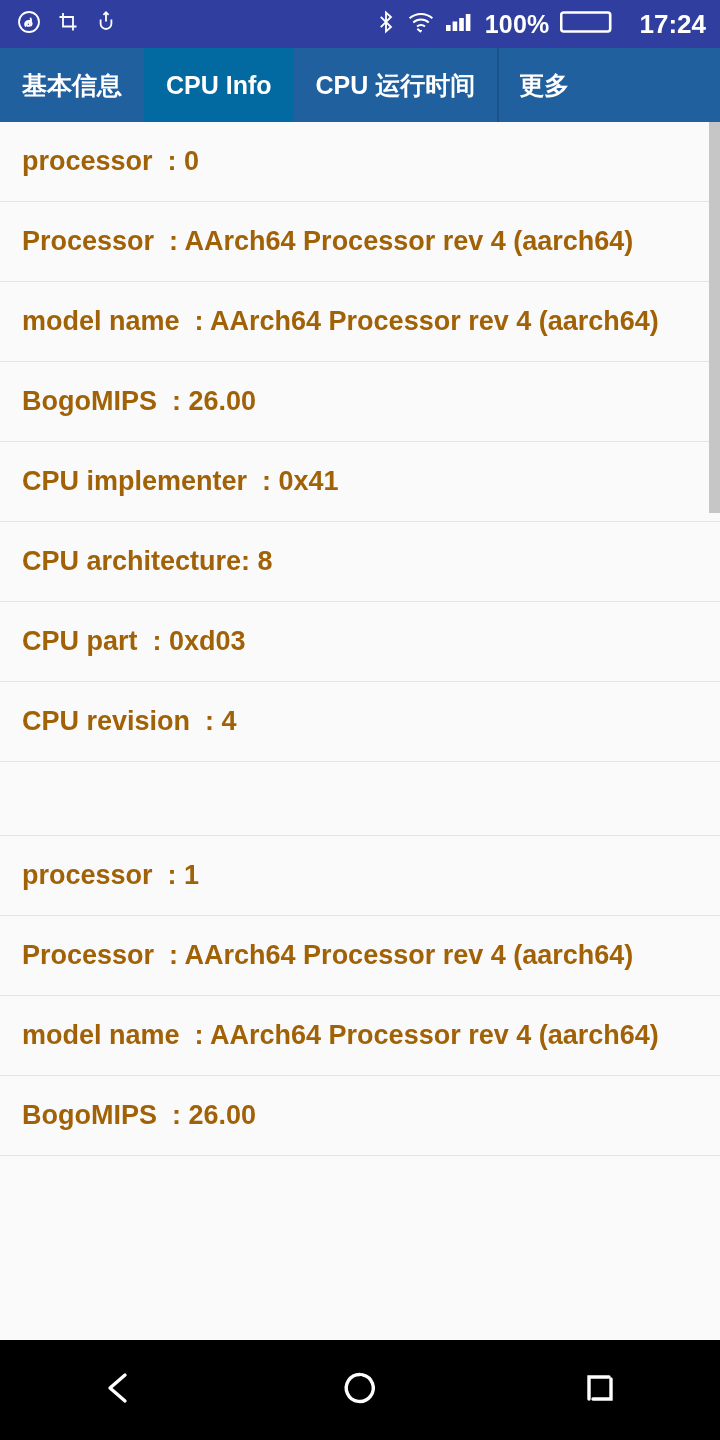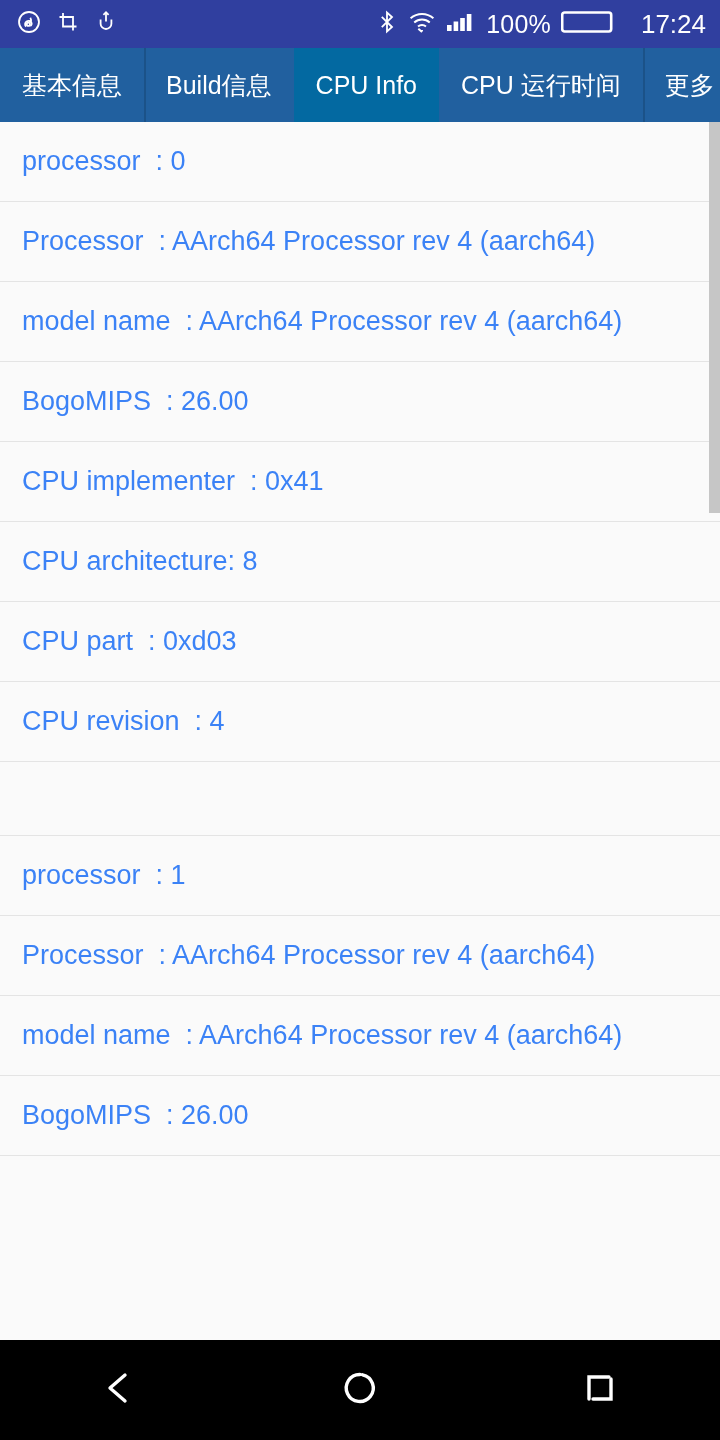--- a/index.html
+++ b/index.html
@@ -2,21 +2,21 @@
 <html><head>
 <meta charset="utf-8">
 <style>
   * { margin:0; padding:0; box-sizing:border-box; }
   html, body {
     width:720px; height:1440px;
     background:#000;
     font-family:"Liberation Sans","DejaVu Sans",sans-serif;
     overflow:hidden;
   }
-  #app { position:relative; width:720px; height:1440px; background:#fafafa; }
+  #app { position:relative; width:720px; height:1440px; background:#fafafa;font-weight:bold; }
 
   
   .statusbar {
     height:48px; background:#303f9f; color:#fff;
     display:flex; align-items:center; padding:0 14px 0 16px;
   }
   .status-left { display:flex; align-items:center; gap:14px; }
   .status-right { margin-left:auto; display:flex; align-items:center; gap:10px; }
   .sb-ico { display:block; }
   .sb-text { font-size:25px; letter-spacing:.2px; line-height:1; }
@@ -41,21 +41,21 @@
 
   
   .list {
     position:absolute; left:0; right:0; top:122px; bottom:100px;
     background:#fafafa; overflow:hidden;
   }
   .row {
     border-bottom:1px solid #e4e4e4;
     padding:0 22px;
     display:flex; align-items:center;
-    color:#3b82f6; font-size:27px; line-height:1.38;
+    color:#a16207; font-size:27px; line-height:1.38;
     min-height:80px;
   }
   .row .txt { white-space:pre-wrap; word-break:break-word; }
   .row.blank { min-height:74px; }
 
   
   .scrollbar-track {
     position:absolute; right:0; top:122px; bottom:100px; width:11px;
     background:transparent; z-index:5;
   }
@@ -131,23 +131,20 @@
         </svg>
       </span>
       <span class="clock">17:24</span>
     </div>
   </div>
 
   <div class="tabbar">
     <div class="tab">
       <span>基本信息</span>
     </div>
-    <div class="tab">
-      <span>Build信息</span>
-    </div>
     <div class="tab selected">
       <span>CPU Info</span>
     </div>
     <div class="tab">
       <span>CPU 运行时间</span>
     </div>
     <div class="tab">
       <span>更多</span>
     </div>
   </div>

